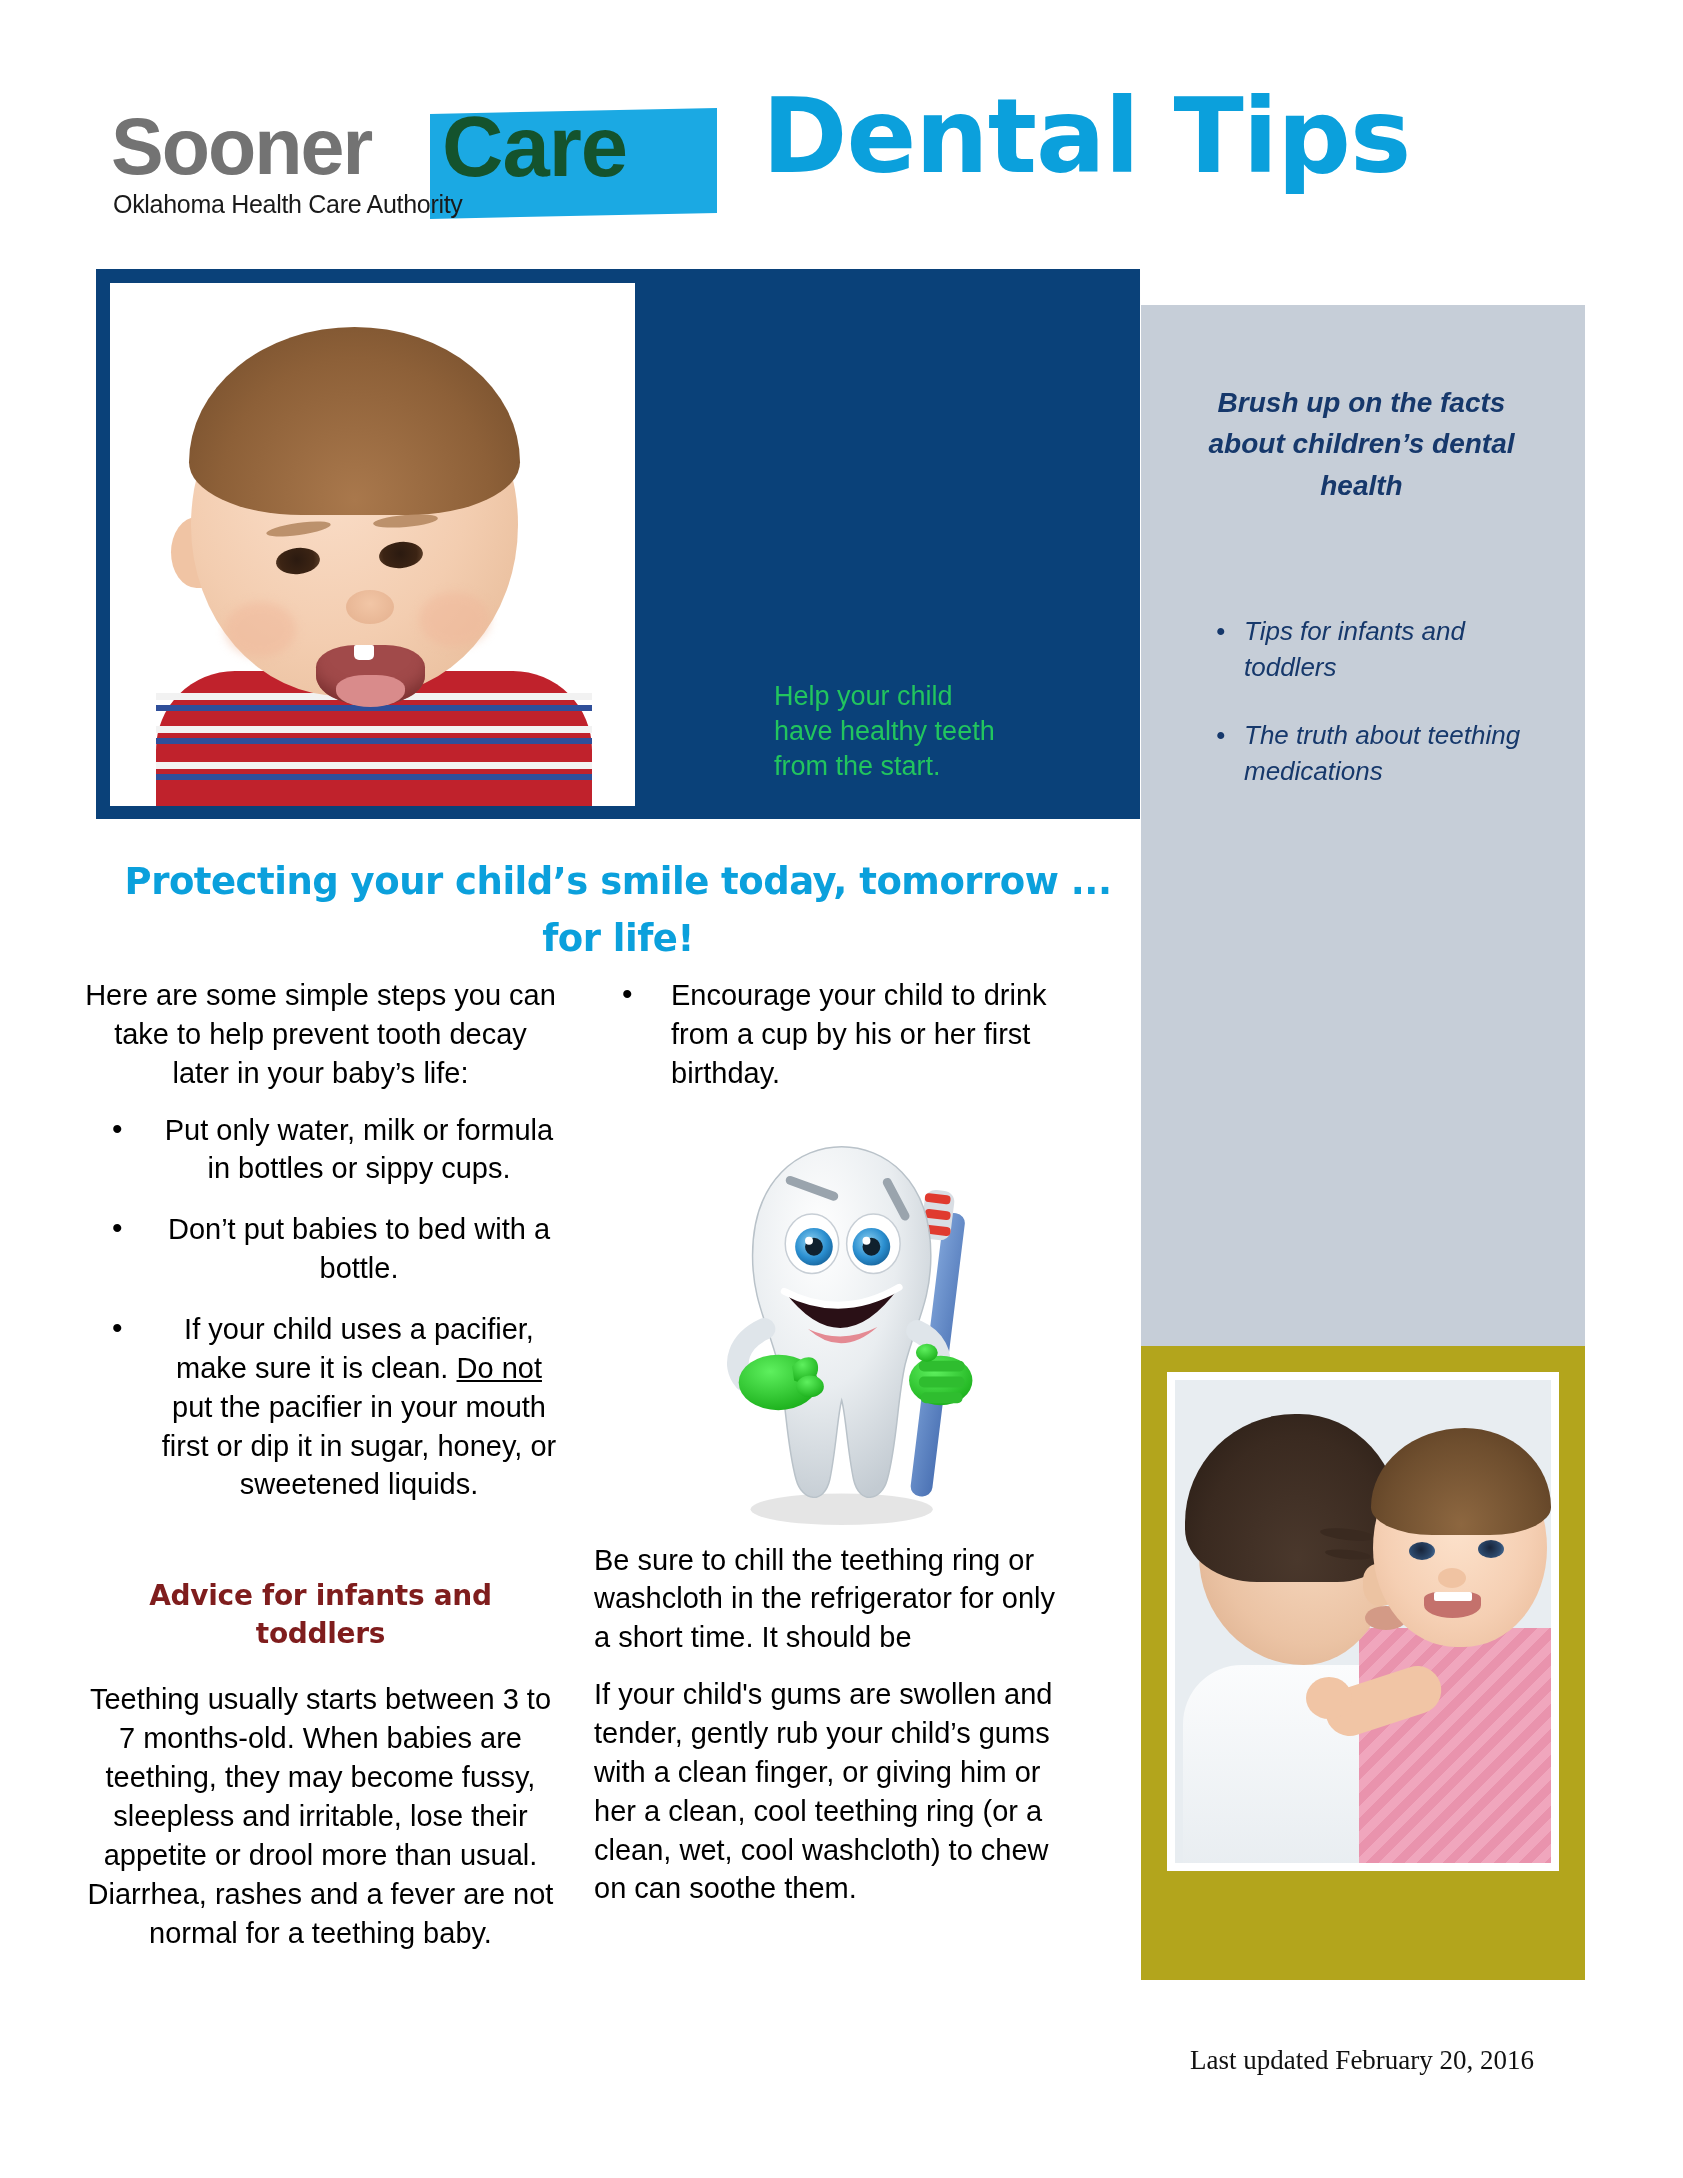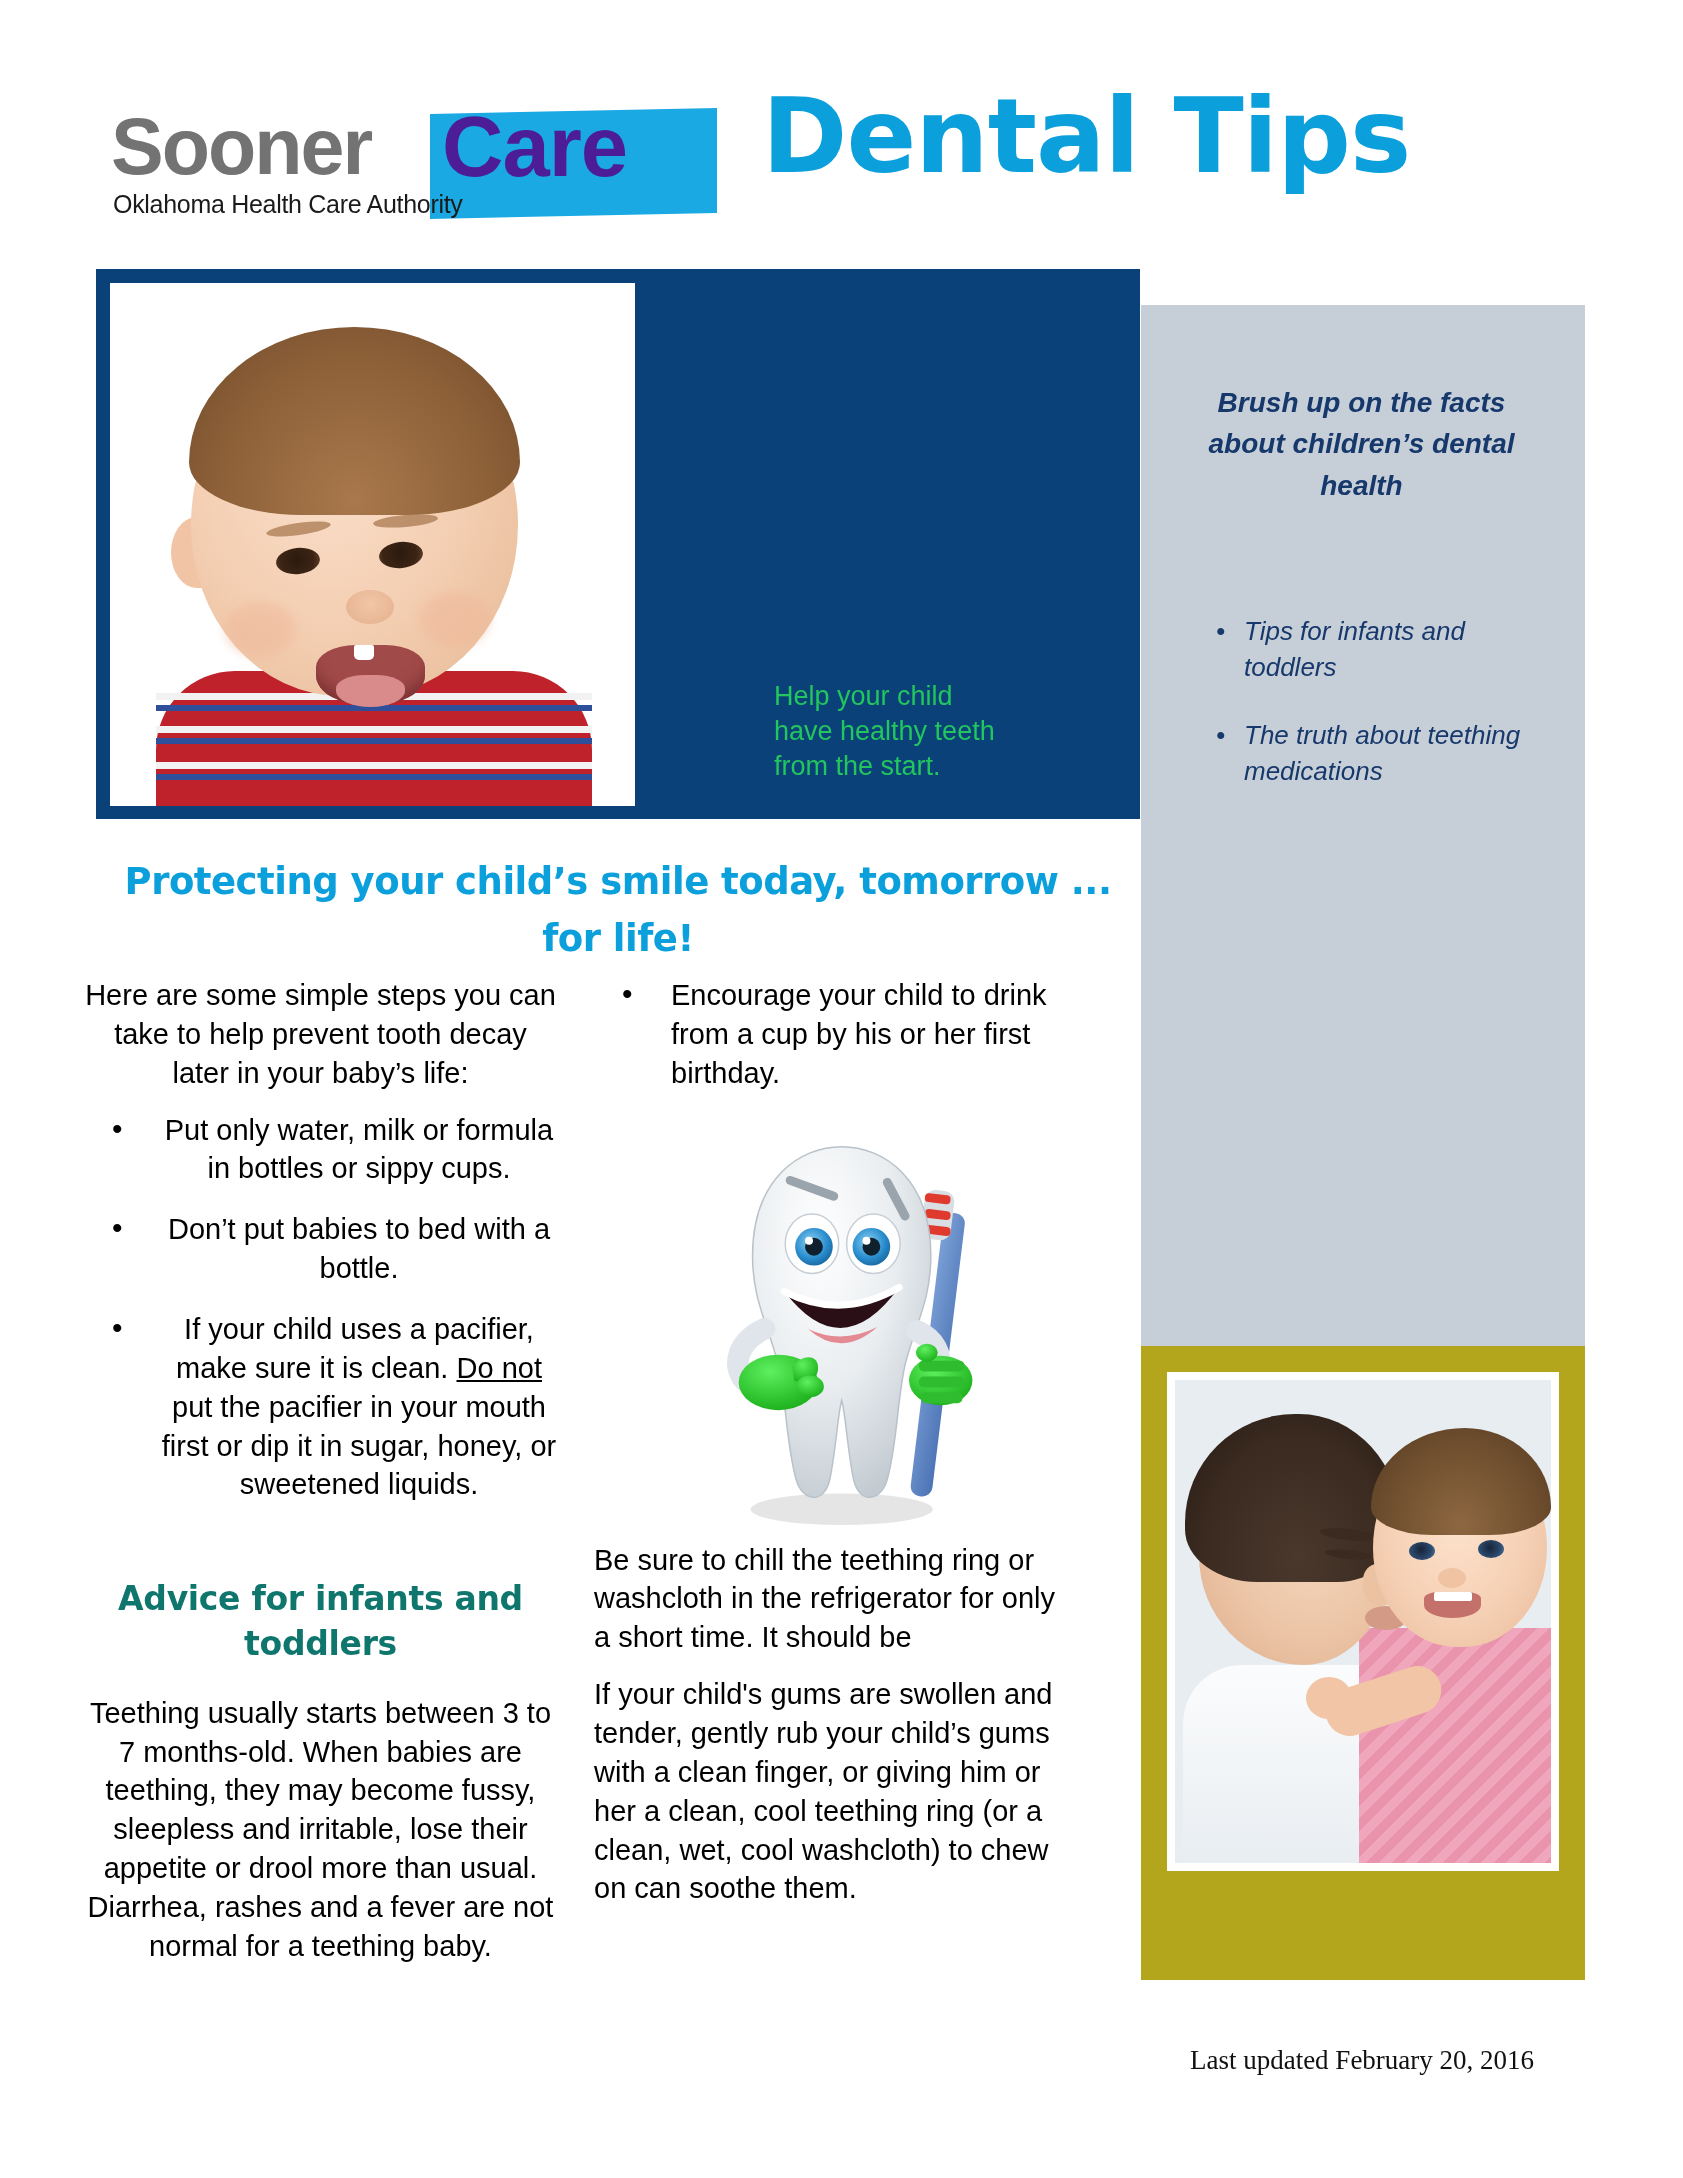--- a/index.html
+++ b/index.html
@@ -48,21 +48,21 @@
     background: #1BA9E3;
     transform: skewY(-1.2deg);
   }
   .logo-care-text {
     position: absolute;
     left: 331px;
     top: -3px;
     font-family: "Liberation Sans", sans-serif;
     font-size: 85px;
     font-weight: bold;
-    color: #4c1d95;
+    color: #14532d;
     letter-spacing: -1px;
     line-height: 1;
   }
   .logo-sub {
     position: absolute;
     left: 2px;
     top: 83px;
     font-family: "Liberation Sans", sans-serif;
     font-size: 25px;
     font-weight: normal;
@@ -334,23 +334,23 @@
   .bullets li .bullet {
     position: absolute;
     left: 28px;
     top: -2px;
     font-size: 30px;
     line-height: 1.34;
   }
 
   .subheading {
     font-family: "DejaVu Sans", sans-serif;
-    font-size: 33px;
-    font-weight: bold;
-    color: #0f766e;
+    font-size: 28px;
+    font-weight: bold;
+    color: #7f1d1d;
     line-height: 1.34;
     margin: 0 0 28px 0;
     letter-spacing: -0.3px;
   }
 
   
   .tooth-wrap {
     position: absolute;
     left: 693px;
     top: 1117px;

